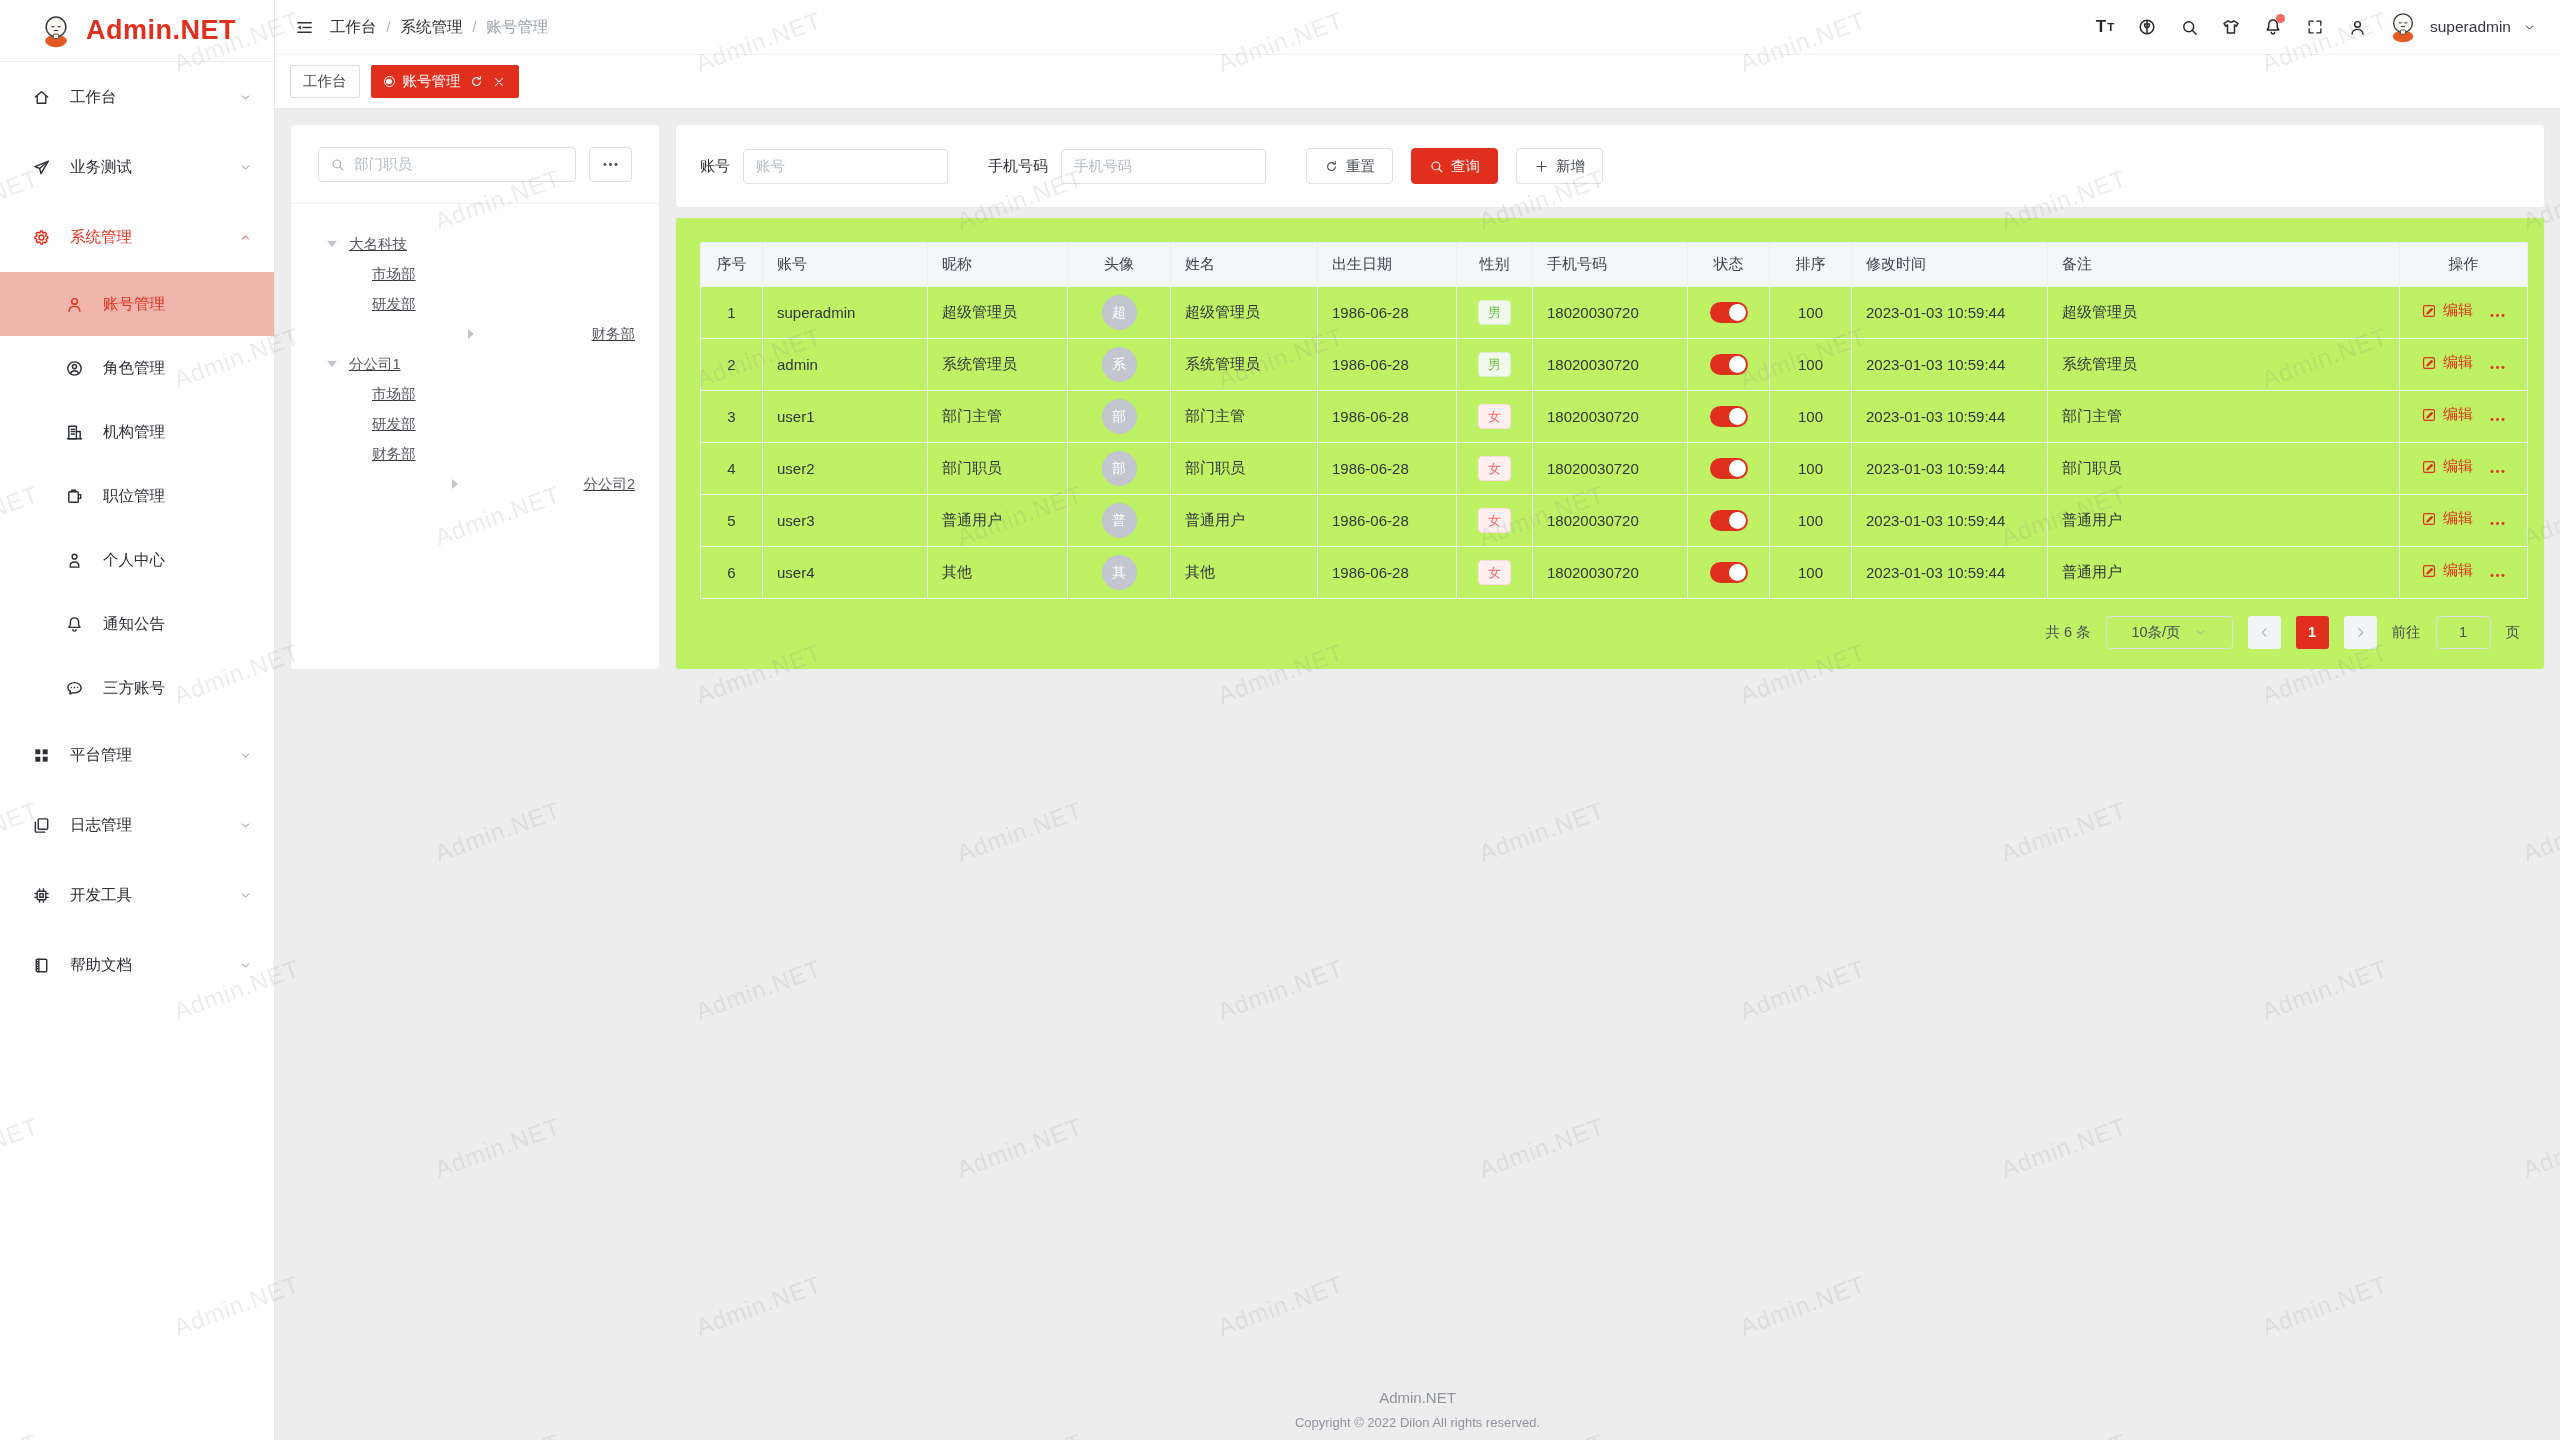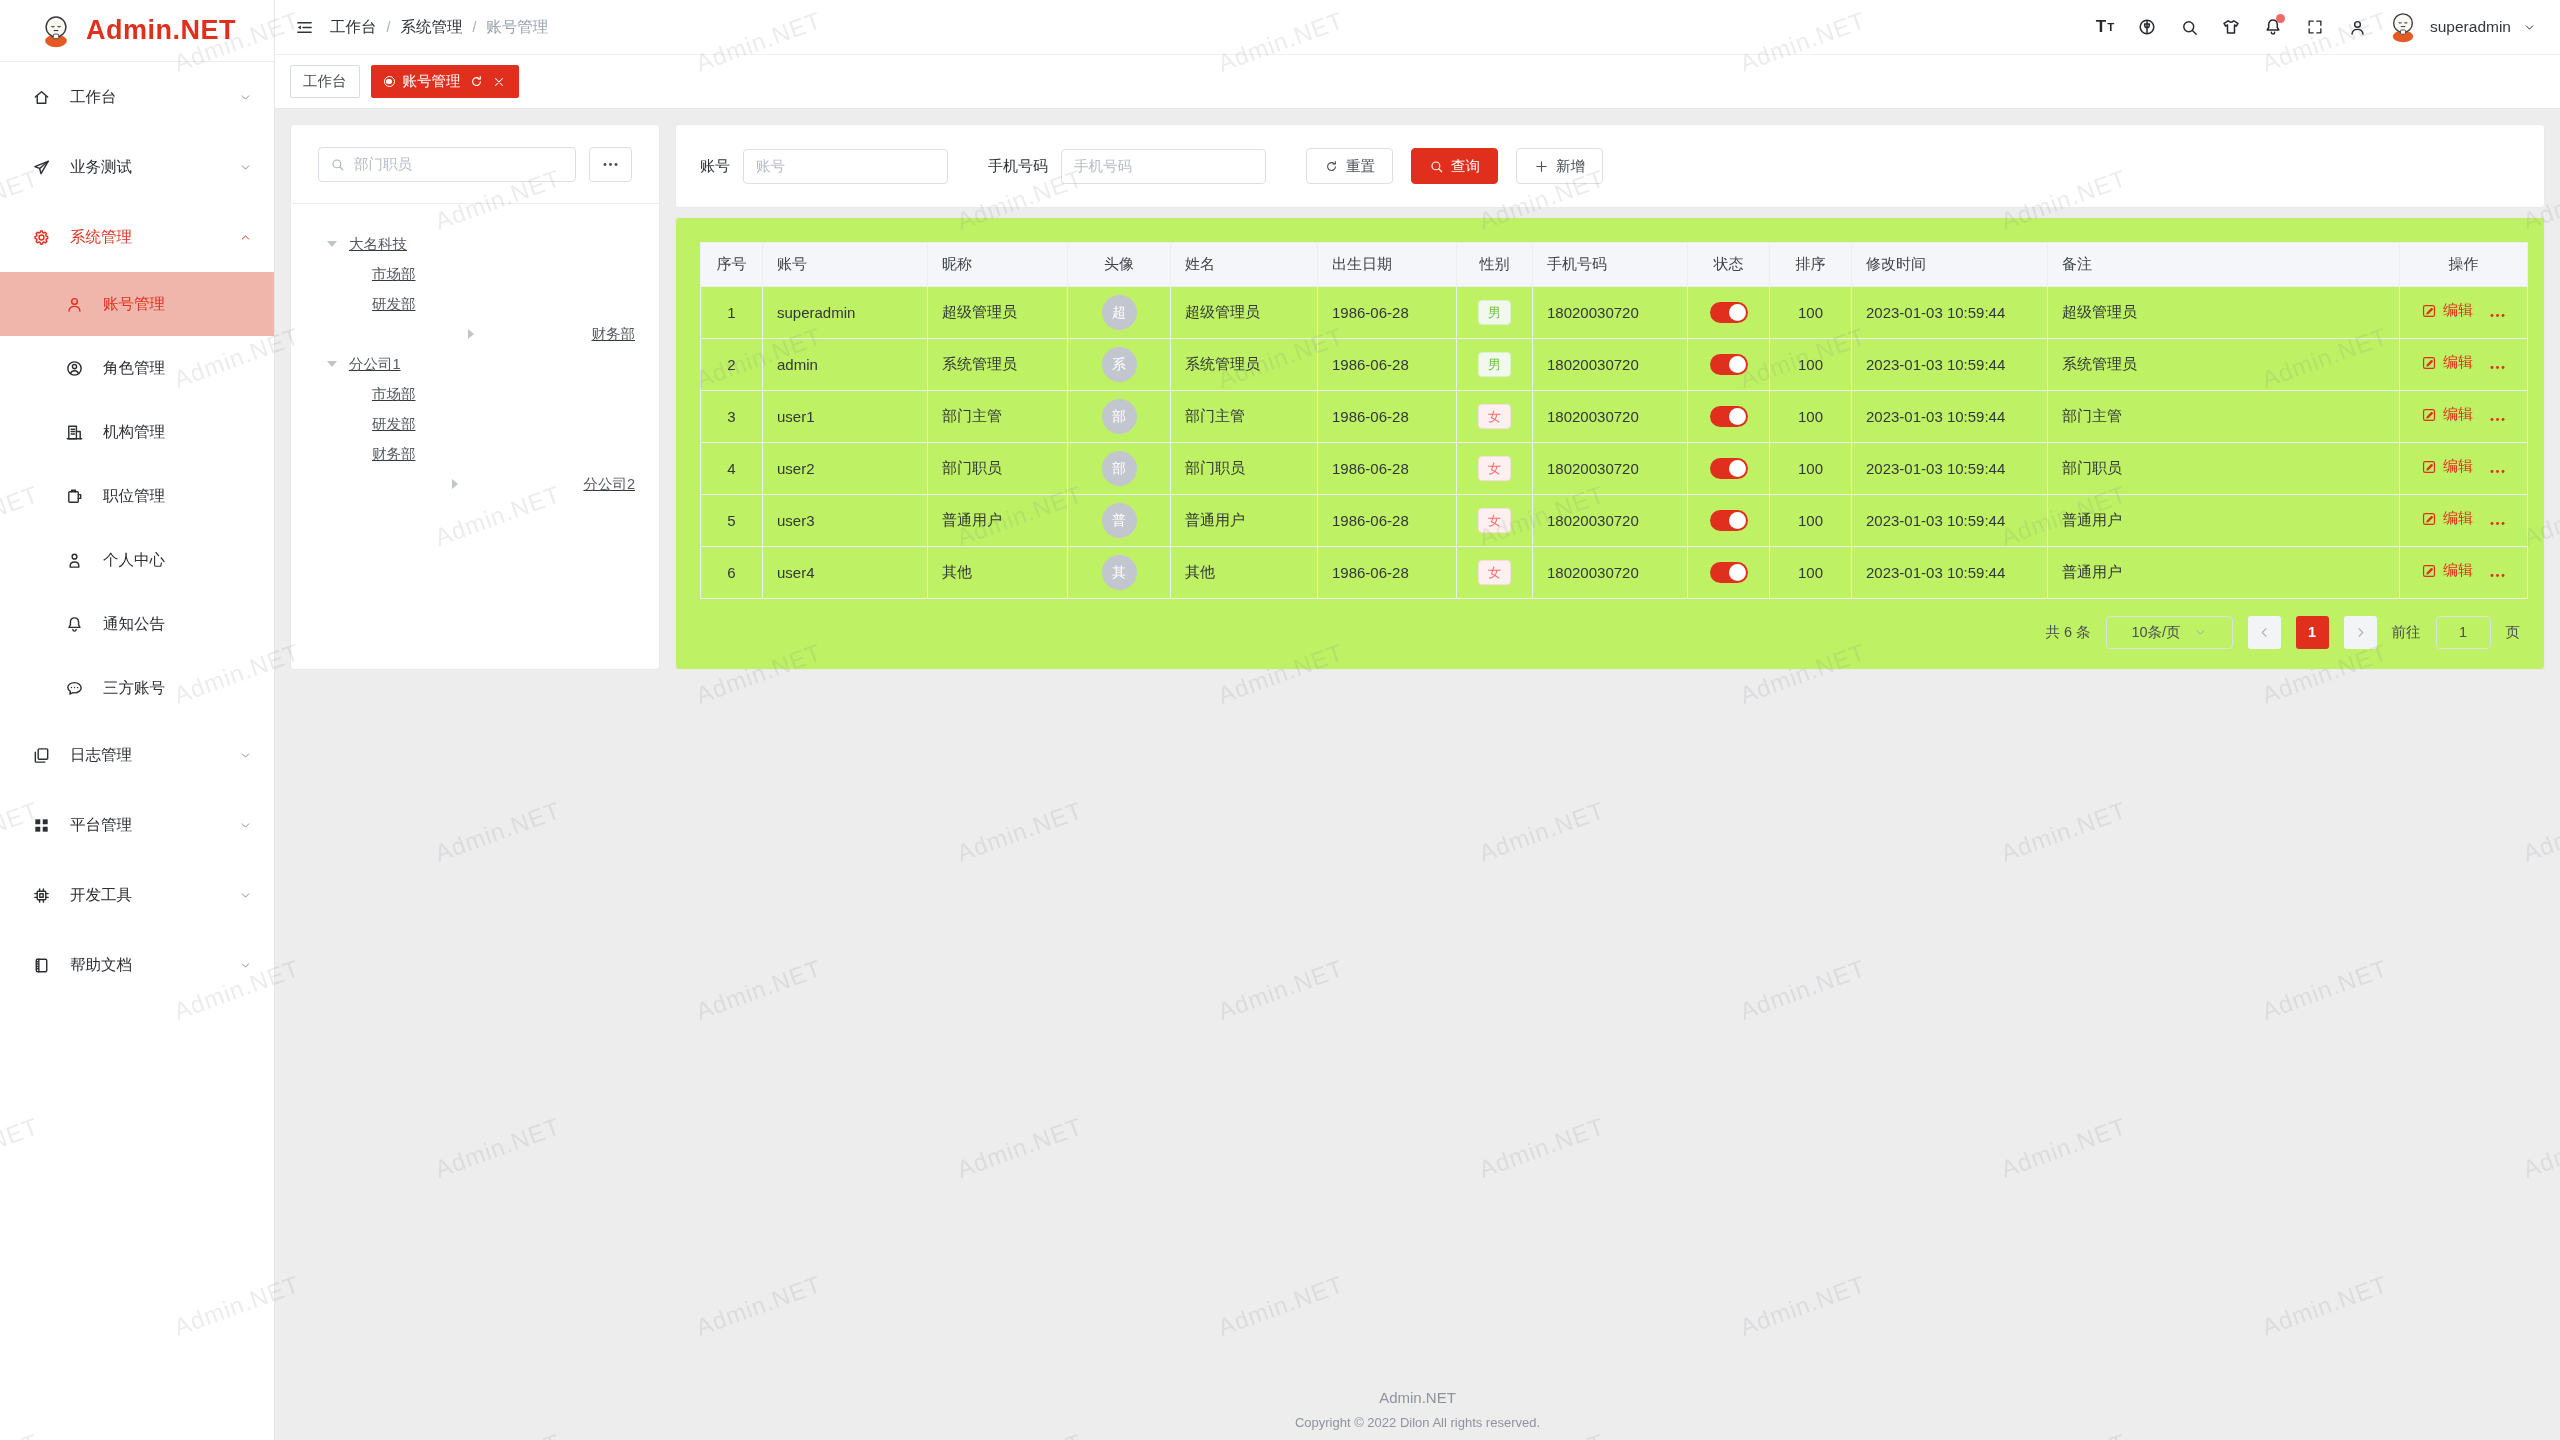--- a/index.html
+++ b/index.html
@@ -224,41 +224,41 @@
             <svg viewBox="0 0 20 20" width="19" height="19" fill="none" stroke="currentColor" stroke-width="1.5" stroke-linecap="round" stroke-linejoin="round">
               <path d="M10 3.8c-3.9 0-7 2.3-7 5.2 0 1.7 1 3.1 2.6 4.1l-.4 2.8 3-1.5c.6.1 1.2.2 1.8.2 3.9 0 7-2.3 7-5.2s-3.1-5.6-7-5.6z"></path>
               <path d="M6.8 9h.01M10 9h.01M13.2 9h.01"></path>
             </svg>
           </span>
           <span>三方账号</span>
         </div>
         <div class="menu-item">
           <span class="ic mi">
             <svg viewBox="0 0 20 20" width="19" height="19" fill="none" stroke="currentColor" stroke-width="1.5" stroke-linecap="round" stroke-linejoin="round">
-              <rect x="6.5" y="3" width="10" height="11" rx="1"></rect>
-              <path d="M13.5 17h-9a1 1 0 01-1-1V6.5"></path>
-            </svg>
-          </span>
-          <span class="mlabel">日志管理</span>
-          <span class="ic chev">
-            <svg viewBox="0 0 20 20" width="13" height="13" fill="none" stroke="currentColor" stroke-width="1.5" stroke-linecap="round" stroke-linejoin="round">
-              <path d="M5 7.5l5 5 5-5"></path>
-            </svg>
-          </span>
-        </div>
-        <div class="menu-item">
-          <span class="ic mi">
-            <svg viewBox="0 0 20 20" width="19" height="19" fill="none" stroke="currentColor" stroke-width="1.5" stroke-linecap="round" stroke-linejoin="round">
               <rect x="3.5" y="3.5" width="5.2" height="5.2" fill="currentColor" stroke="none"></rect>
               <rect x="11.3" y="3.5" width="5.2" height="5.2" fill="currentColor" stroke="none"></rect>
               <rect x="3.5" y="11.3" width="5.2" height="5.2" fill="currentColor" stroke="none"></rect>
               <rect x="11.3" y="11.3" width="5.2" height="5.2" fill="currentColor" stroke="none"></rect>
             </svg>
           </span>
           <span class="mlabel">平台管理</span>
+          <span class="ic chev">
+            <svg viewBox="0 0 20 20" width="13" height="13" fill="none" stroke="currentColor" stroke-width="1.5" stroke-linecap="round" stroke-linejoin="round">
+              <path d="M5 7.5l5 5 5-5"></path>
+            </svg>
+          </span>
+        </div>
+        <div class="menu-item">
+          <span class="ic mi">
+            <svg viewBox="0 0 20 20" width="19" height="19" fill="none" stroke="currentColor" stroke-width="1.5" stroke-linecap="round" stroke-linejoin="round">
+              <rect x="6.5" y="3" width="10" height="11" rx="1"></rect>
+              <path d="M13.5 17h-9a1 1 0 01-1-1V6.5"></path>
+            </svg>
+          </span>
+          <span class="mlabel">日志管理</span>
           <span class="ic chev">
             <svg viewBox="0 0 20 20" width="13" height="13" fill="none" stroke="currentColor" stroke-width="1.5" stroke-linecap="round" stroke-linejoin="round">
               <path d="M5 7.5l5 5 5-5"></path>
             </svg>
           </span>
         </div>
         <div class="menu-item">
           <span class="ic mi">
             <svg viewBox="0 0 20 20" width="19" height="19" fill="none" stroke="currentColor" stroke-width="1.5" stroke-linecap="round" stroke-linejoin="round">
               <rect x="5.5" y="5.5" width="9" height="9" rx="1"></rect>

